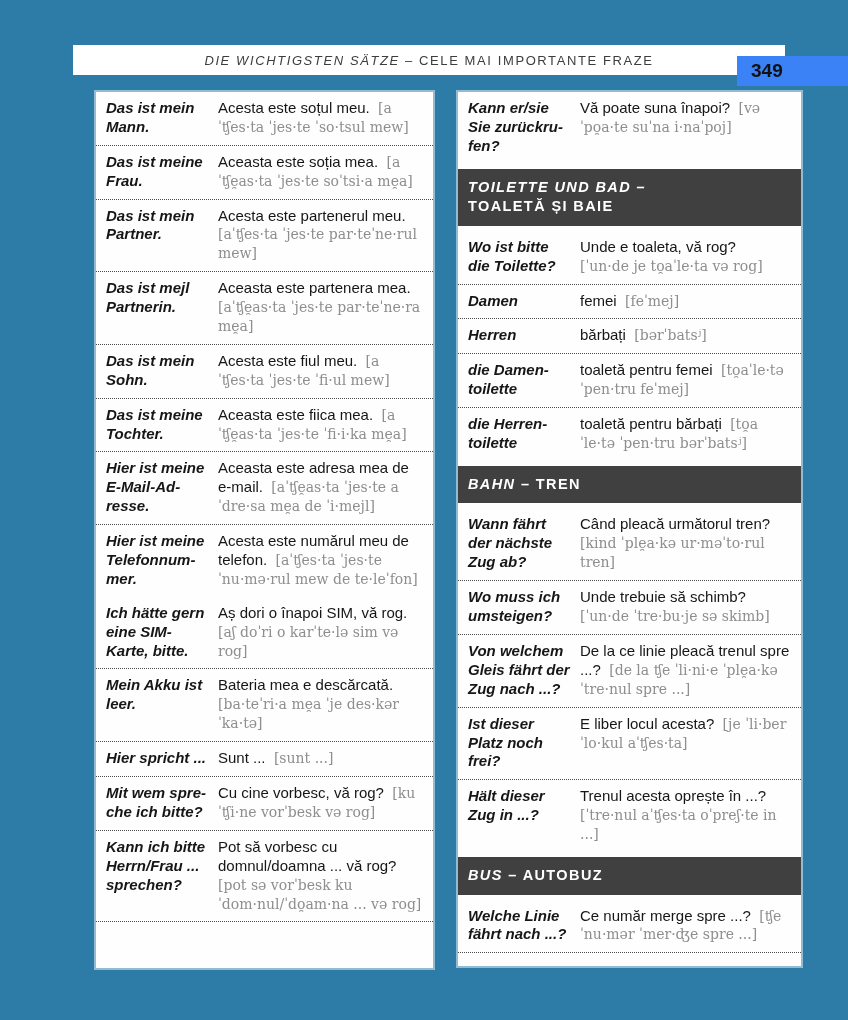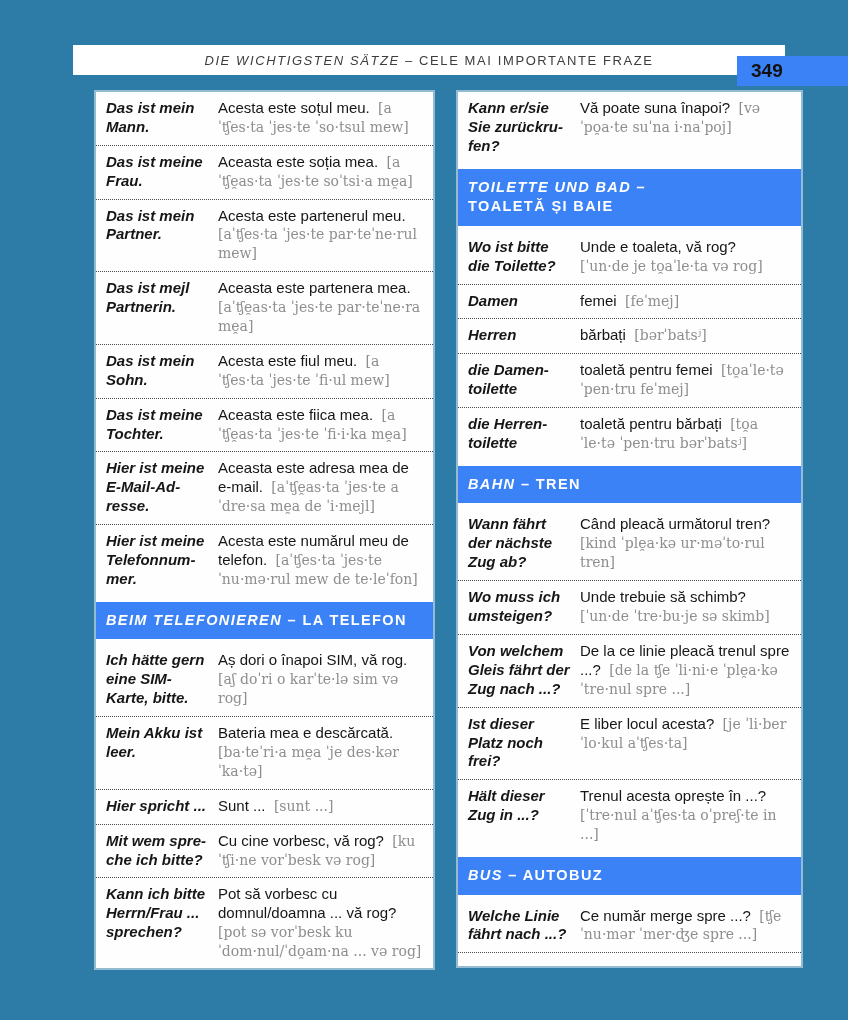--- a/index.html
+++ b/index.html
@@ -43,21 +43,21 @@
   .def{flex:1;font-size:15px;line-height:1.26;color:#161616;}
   .ipa{
     font-family:"DejaVu Serif","Liberation Serif",serif;
     color:#8e8e8e;font-size:14px;
   }
   .section{
     margin:5px 0;padding:9px 10px;color:#ffffff;
     font-size:14.5px;font-weight:bold;letter-spacing:1.4px;line-height:1.35;
   }
   .section .s-de{font-style:italic;}
-  .section.gray{background:#3b82f6;}
+  .section.gray{background:#404040;}
   .section.black{background:#161616;}
   .section .s-ro.block{display:block;}
 </style>
 </head>
 <body>
 
 <div class="header-strip">
   <div class="page-title">
     <span class="t-de">DIE WICHTIGSTEN SÄTZE</span><span class="t-sep"> – </span><span class="t-ro">CELE MAI IMPORTANTE FRAZE</span>
   </div>
@@ -94,21 +94,20 @@
         <div class="def"><span class="ro">Aceasta este fiica mea.</span>&nbsp; <span class="ipa">[aˈʧe̯as·ta ˈjes·te ˈfi·i·ka me̯a]</span></div>
       </div>
       <div class="row">
         <div class="term">Hier ist meine E-Mail-Ad-resse.</div>
         <div class="def"><span class="ro">Aceasta este adresa mea de e-mail.</span>&nbsp; <span class="ipa">[aˈʧe̯as·ta ˈjes·te aˈdre·sa me̯a de ˈi·mejl]</span></div>
       </div>
       <div class="row no-sep">
         <div class="term">Hier ist meine Telefonnum-mer.</div>
         <div class="def"><span class="ro">Acesta este numărul meu de telefon.</span>&nbsp; <span class="ipa">[aˈʧes·ta ˈjes·te ˈnu·mə·rul mew de te·leˈfon]</span></div>
       </div>
-      <div class="section gray"><span class="s-de">BEIM TELEFONIEREN</span><span class="s-sep"> – </span><span class="s-ro">LA TELEFON</span></div>
       <div class="row">
         <div class="term">Ich hätte gern eine SIM-Karte, bitte.</div>
         <div class="def"><span class="ro">Aș dori o înapoi SIM, vă rog.</span>&nbsp; <span class="ipa">[aʃ doˈri o karˈte·lə sim və rog]</span></div>
       </div>
       <div class="row">
         <div class="term">Mein Akku ist leer.</div>
         <div class="def"><span class="ro">Bateria mea e descărcată.</span>&nbsp; <span class="ipa">[ba·teˈri·a me̯a ˈje des·kərˈka·tə]</span></div>
       </div>
       <div class="row">
         <div class="term">Hier spricht ...</div>

